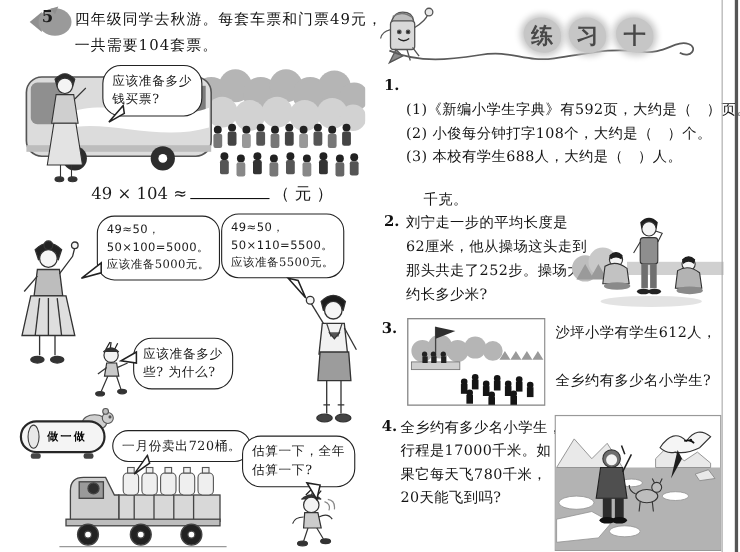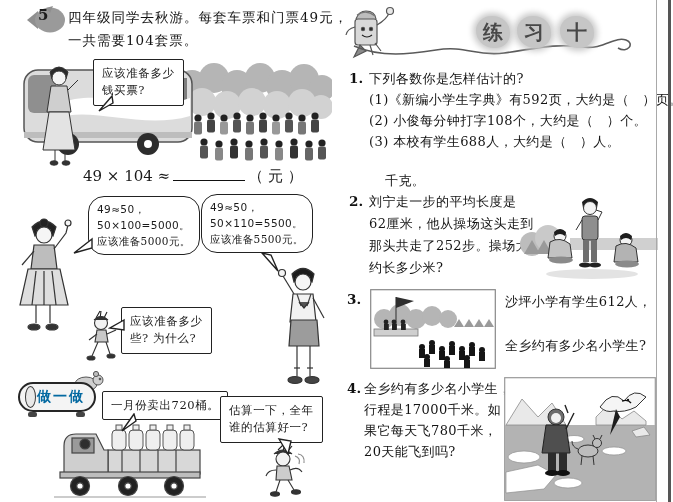--- a/index.html
+++ b/index.html
@@ -2,29 +2,29 @@
 <html><head>
 <meta charset="utf-8">
 <style>
   *{box-sizing:border-box;margin:0;padding:0}
   html,body{background:#ffffff}
   body{font-family:"DejaVu Sans","Liberation Sans",sans-serif;color:#1a1a1a}
   .page{position:relative;width:673px;height:502px;background:#fff;overflow:hidden}
   .abs{position:absolute}
   .cn{font-family:"DejaVu Serif","Liberation Serif",serif}
   .intro-line{position:absolute;font-size:13.5px;letter-spacing:1px;white-space:nowrap;color:#141414}
-  .bubble{position:absolute;border:1.5px solid #222;border-radius:2px;background:#fff;z-index:3;padding:5px 8px;line-height:1.5;white-space:nowrap}
+  .bubble{position:absolute;border:1.5px solid #222;border-radius:17px;background:#fff;z-index:3;padding:5px 8px;line-height:1.5;white-space:nowrap}
   .bubble .bl{display:block;font-size:10.5px;letter-spacing:.4px}
   .bubble .bl-lg{display:block;font-size:11.5px;letter-spacing:.6px}
   .tail{position:absolute;z-index:4}
   .formula{position:absolute;left:83px;top:167px;font-size:15px;font-family:"DejaVu Serif","Liberation Serif",serif;white-space:nowrap}
   .blank{display:inline-block;width:72px;height:13px;border-bottom:1.4px solid #111;margin:0 3px}
   .cap{position:absolute;left:18px;top:382px;width:78px;height:30px;border:2px solid #262626;border-radius:15px;background:#f4f4f4;z-index:2;display:flex;align-items:center;justify-content:center}
   .cap-end{position:absolute;left:5px;top:2px;bottom:2px;width:11px;border:1.2px solid #3a3a3a;border-radius:50%;background:#e8e8e8}
-  .cap-label{font-size:14px;font-weight:bold;letter-spacing:2px;color:#0369a1;padding-left:8px}
+  .cap-label{font-size:10px;font-weight:bold;letter-spacing:2px;color:#000000;padding-left:8px}
   .cap-foot{position:absolute;width:9px;height:5px;background:#444;border-radius:2px;top:412px;z-index:1}
   .patch{position:absolute;width:34px;height:32px;background:#c6c6c6;border-radius:46% 52% 44% 55%;box-shadow:0 0 6px 3px #c9c9c9;display:flex;align-items:center;justify-content:center;z-index:2}
   .patch span{font-size:20px;font-weight:bold;color:#484848;font-family:"DejaVu Serif","Liberation Serif",serif}
   .pnum{position:absolute;font-weight:bold;font-size:13.5px;font-family:"DejaVu Serif","Liberation Serif",serif;color:#111}
   .pline{position:absolute;font-size:13px;letter-spacing:.4px;white-space:nowrap;color:#141414}
   .edge-thin{position:absolute;left:656px;top:0;width:1px;height:502px;background:#a9a9a9}
   .edge-thick{position:absolute;left:668px;top:0;width:2.5px;height:502px;background:#555}
   svg{display:block}
 </style>
 </head>
@@ -257,21 +257,21 @@
       <circle cx="76" cy="72" r="9.5" fill="#222"></circle>
         <circle cx="76" cy="72" r="3.2" fill="#fff"></circle>
       <circle cx="122" cy="72" r="9.5" fill="#222"></circle>
         <circle cx="122" cy="72" r="3.2" fill="#fff"></circle>
       <line x1="2" y1="83" x2="154" y2="83" stroke="#999"></line>
     </g>
   </svg>
 
   <div class="bubble" style="left:220px;top:396px">
     <span class="bl bl-lg cn">估算一下，全年</span>
-    <span class="bl bl-lg cn">谁的估算好一?</span>
+    <span class="bl bl-lg cn">估算一下?</span>
   </div>
   <svg class="tail" style="left:276px;top:438px" width="18" height="18">
     <path d="M3,1 L12,16 L15,3 Z" fill="#fff" stroke="#222" stroke-width="1.4"></path>
   </svg>
 
   <svg class="abs" style="left:262px;top:444px" width="50" height="58" viewBox="0 0 50 58">
     <g stroke="#333" stroke-width="1.1" fill="none">
       <path d="M16,6 l5,-5 M21,7 l2,-7 M26,7 l4,-5" stroke="#222"></path>
       <path d="M12,10 q9,-8 18,0" fill="#333"></path>
       <circle cx="21" cy="15" r="7" fill="#f2f2f2"></circle>
@@ -308,21 +308,20 @@
     <span>练</span>
   </div>
   <div class="patch" style="left:517px;top:16px">
     <span>习</span>
   </div>
   <div class="patch" style="left:560px;top:16px">
     <span>十</span>
   </div>
 
   <div class="pnum" style="left:349px;top:70px">1.</div>
-  <div class="pline cn" style="left:369px;top:70px">下列各数你是怎样估计的?</div>
   <div class="pline cn" style="left:369px;top:91px">(1)《新编小学生字典》有592页，大约是（　）页。</div>
   <div class="pline cn" style="left:369px;top:112px">(2) 小俊每分钟打字108个，大约是（　）个。</div>
   <div class="pline cn" style="left:369px;top:133px">(3) 本校有学生688人，大约是（　）人。</div>
   <div class="pline cn" style="left:385px;top:172px">千克。</div>
 
   <div class="pnum" style="left:349px;top:193px">2.</div>
   <div class="pline cn" style="left:369px;top:193px">刘宁走一步的平均长度是</div>
   <div class="pline cn" style="left:369px;top:215px">62厘米，他从操场这头走到</div>
   <div class="pline cn" style="left:369px;top:237px">那头共走了252步。操场大</div>
   <div class="pline cn" style="left:369px;top:259px">约长多少米?</div>

